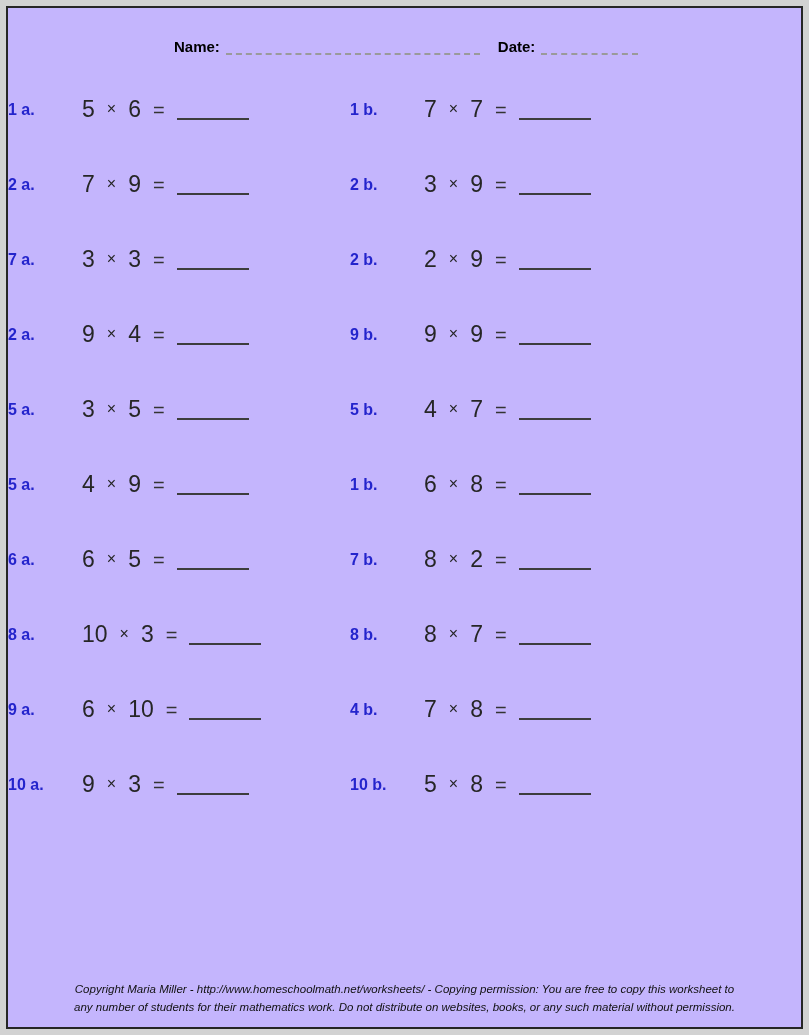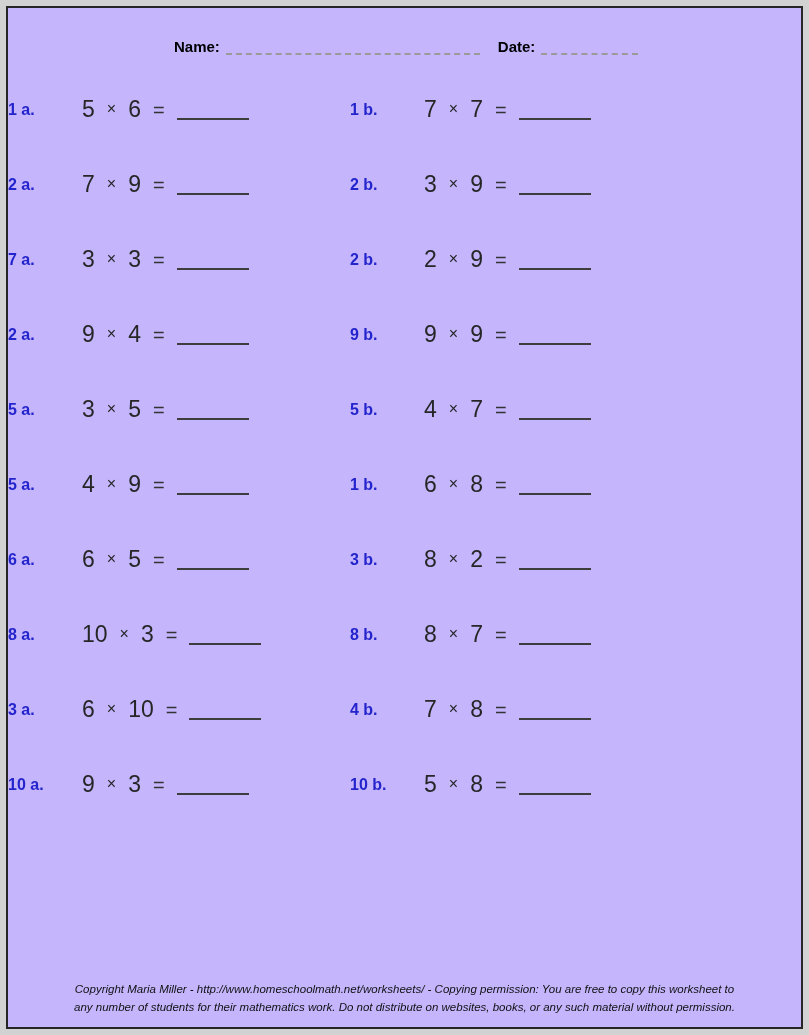--- a/index.html
+++ b/index.html
@@ -264,21 +264,21 @@
       <span class="plabel">6 a.</span>
       <span class="expr">
         <span>6</span>
         <span class="times">×</span>
         <span>5</span>
         <span class="eq">=</span>
         <span class="blank"></span>
       </span>
     </div>
     <div class="cell cell-b">
-      <span class="plabel">3 b.</span>
+      <span class="plabel">7 b.</span>
       <span class="expr">
         <span>8</span>
         <span class="times">×</span>
         <span>2</span>
         <span class="eq">=</span>
         <span class="blank"></span>
       </span>
     </div>
   </div>
 
@@ -300,21 +300,21 @@
         <span class="times">×</span>
         <span>7</span>
         <span class="eq">=</span>
         <span class="blank"></span>
       </span>
     </div>
   </div>
 
   <div class="problem-row">
     <div class="cell cell-a">
-      <span class="plabel">3 a.</span>
+      <span class="plabel">9 a.</span>
       <span class="expr">
         <span>6</span>
         <span class="times">×</span>
         <span>10</span>
         <span class="eq">=</span>
         <span class="blank"></span>
       </span>
     </div>
     <div class="cell cell-b">
       <span class="plabel">4 b.</span>

